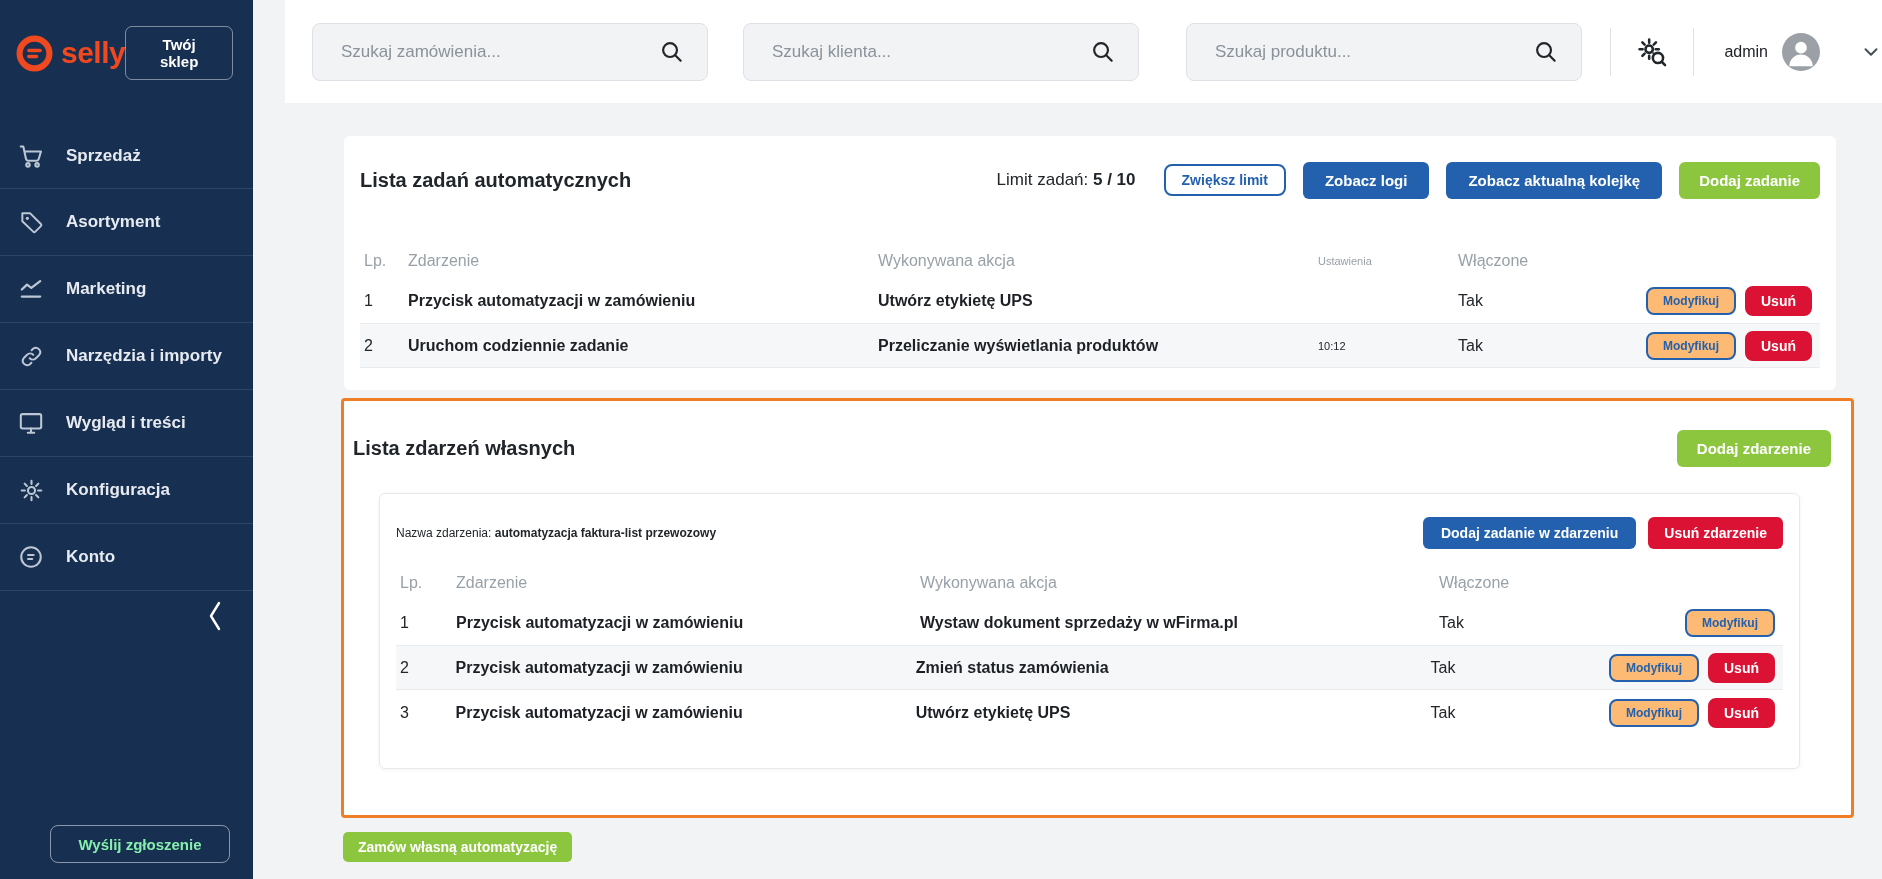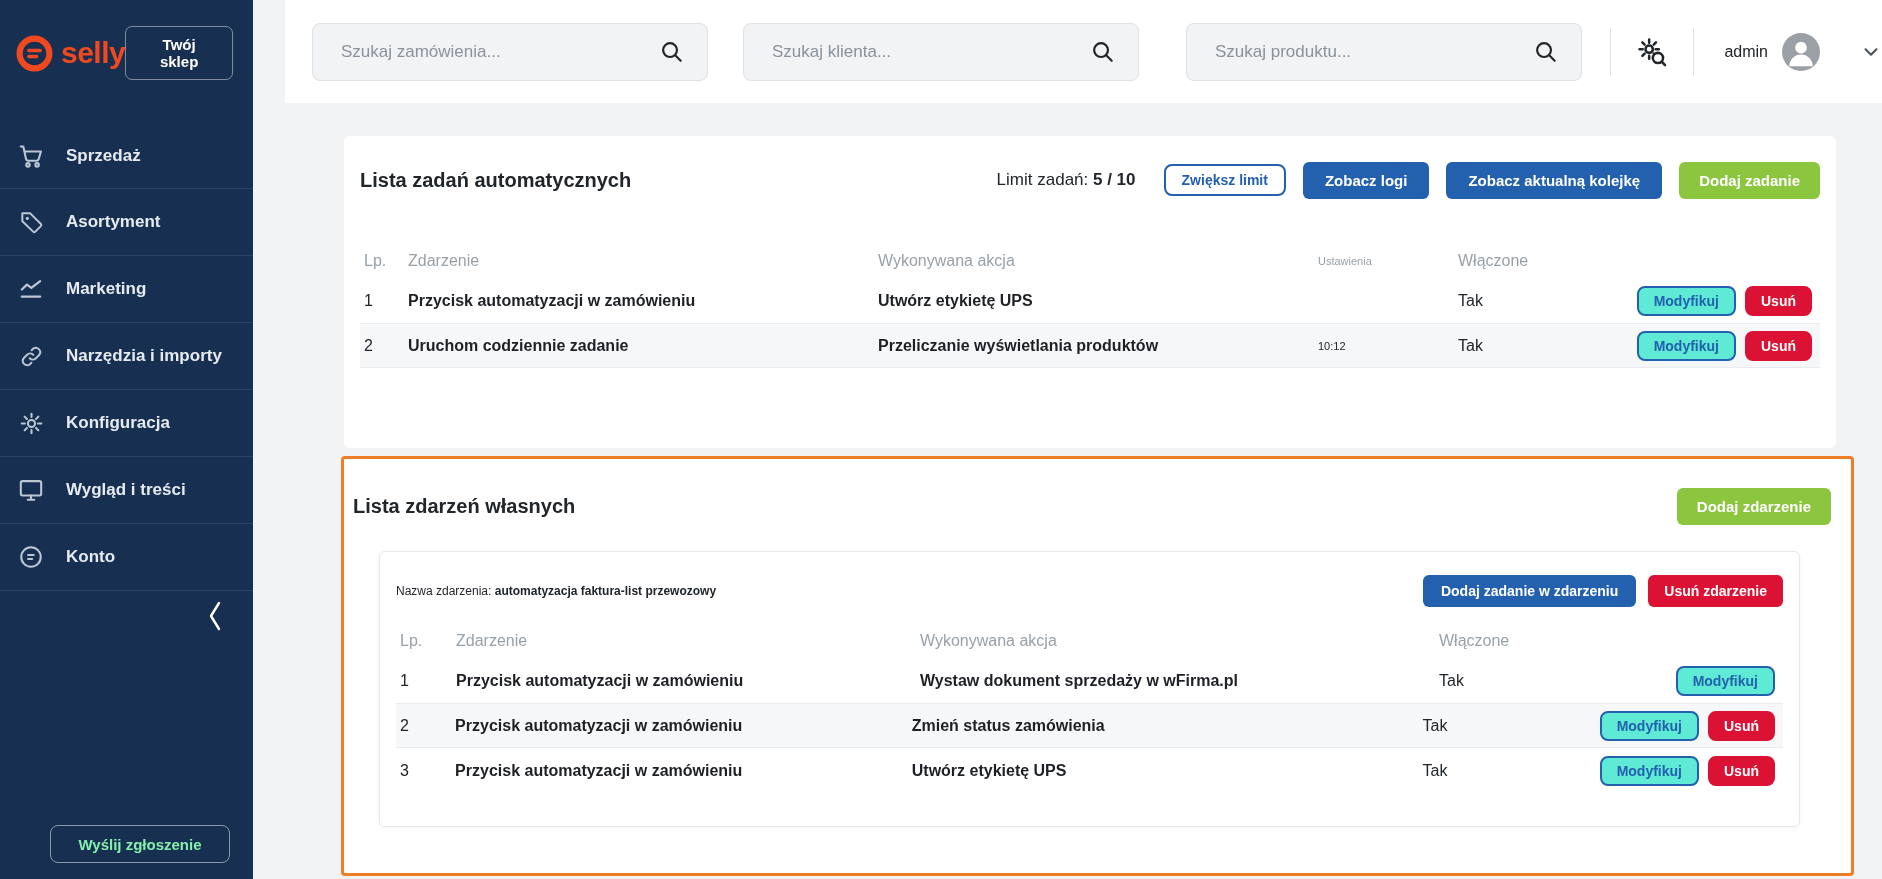--- a/index.html
+++ b/index.html
@@ -30,21 +30,21 @@
   .top-right { margin-left:auto; display:flex; align-items:center; }
   .vdiv { width:1px; height:48px; background:#DEE2E6; }
   .tools-icon { width:34px; height:34px; margin:0 24px; color:#21262B; cursor:pointer; }
   .admin-name { font-size:16px; color:#212529; margin-left:30px; cursor:pointer; }
   .avatar { width:38px; height:38px; border-radius:50%; background:#9AA0A6; margin-left:14px; overflow:hidden; position:relative; cursor:pointer; }
   .chev-down { width:22px; height:22px; color:#495057; margin-left:40px; cursor:pointer; }
 
   
   .main { position:absolute; left:285px; top:103px; width:1597px; height:776px; }
   .card { background:#fff; border-radius:6px; }
-  .card1 { margin:33px 46px 0 59px; height:312px; padding:24px 16px 0 16px; }
+  .card1 { margin:33px 46px 0 59px; height:254px; padding:24px 16px 0 16px; }
   .card1-head { display:flex; align-items:center; height:40px; }
   .card-title { font-size:20px; font-weight:700; color:#21262B; }
   .limit-wrap { margin-left:auto; font-size:17px; color:#21262B; white-space:nowrap; }
   .limit-wrap b { font-weight:700; }
   .btn { font-family:inherit; cursor:pointer; white-space:nowrap; }
   .btn-outline-blue { background:#fff; border:2px solid #2361AE; color:#2361AE; font-weight:700; font-size:14px; border-radius:8px; padding:6px 16px; margin-left:28px; }
   .btn-blue { background:#2361AE; border:none; color:#fff; font-weight:700; font-size:15px; border-radius:6px; padding:10px 22px; margin-left:17px; }
   .btn-green { background:#8CC63F; border:none; color:#fff; font-weight:700; font-size:15px; border-radius:6px; padding:10px 20px; margin-left:17px; }
 
   
@@ -52,21 +52,21 @@
   .trow { display:flex; align-items:center; height:45px; }
   .thead-row { height:34px; color:#98A1A8; font-size:16px; }
   .striped { background:#F6F7F8; border-top:1px solid #E9ECEF; border-bottom:1px solid #E9ECEF; }
   .c-lp { width:48px; padding-left:4px; font-size:16px; }
   .c-event { width:470px; font-size:16px; }
   .c-action { width:440px; font-size:16px; }
   .c-set { width:140px; font-size:11px; }
   .c-on { width:160px; font-size:16px; }
   .c-actions { flex:1; display:flex; justify-content:flex-end; align-items:center; gap:9px; padding-right:8px; }
   .bold-cell { font-weight:700; color:#1D2126; }
-  .btn-modify { background:#5eead4; border:2px solid #2361AE; color:#2361AE; font-weight:700; font-size:14px; border-radius:8px; padding:5px 15px; }
+  .btn-modify { background:#fdba74; border:2px solid #2361AE; color:#2361AE; font-weight:700; font-size:12px; border-radius:8px; padding:5px 15px; }
   .btn-delete { background:#DB1233; border:2px solid #DB1233; color:#fff; font-weight:700; font-size:14px; border-radius:8px; padding:5px 14px; }
 
   
   .orange-box { margin:8px 28px 0 56px; border:3px solid #EF7D26; border-radius:4px; background:#fff; height:420px; }
   .orange-head { display:flex; align-items:center; padding:29px 20px 0 9px; }
   .event-card { margin:26px 51px 0 35px; border:1px solid #E6E9EC; border-radius:6px; box-shadow:0 1px 4px rgba(0,0,0,0.05); padding:22px 16px 0 16px; height:276px; }
   .event-head { display:flex; align-items:center; height:34px; }
   .event-name { font-size:12px; color:#21262B; }
   .event-name b { font-weight:700; }
   .event-head .btn-blue { font-size:14px; padding:8px 18px; margin-left:auto; }
@@ -131,35 +131,35 @@
       <span class="mi-icon">
         <svg width="25" height="25" viewBox="0 0 24 24" fill="none" stroke="currentColor" stroke-width="1.9" stroke-linecap="round" stroke-linejoin="round">
           <path d="M10.3 13.7a4.2 4.2 0 0 0 5.9 0l3.2-3.2a4.2 4.2 0 0 0-5.9-5.9l-1.4 1.4"></path>
           <path d="M13.7 10.3a4.2 4.2 0 0 0-5.9 0l-3.2 3.2a4.2 4.2 0 0 0 5.9 5.9l1.4-1.4"></path>
         </svg>
       </span>
       <span class="mi-label">Narzędzia i importy</span>
     </div>
     <div class="menu-item">
       <span class="mi-icon">
+        <svg width="26" height="26" viewBox="0 0 24 24" fill="none" stroke="currentColor" stroke-width="1.9" stroke-linecap="round" stroke-linejoin="round">
+          <rect x="2.6" y="3.8" width="18.8" height="13.2" rx="1.6"></rect>
+          <path d="M9 21h6M12 17v4"></path>
+        </svg>
+      </span>
+      <span class="mi-label">Wygląd i treści</span>
+    </div>
+    <div class="menu-item">
+      <span class="mi-icon">
         <svg width="25" height="25" viewBox="0 0 24 24" fill="none" stroke="currentColor" stroke-width="2" stroke-linecap="round">
           <circle cx="12" cy="12" r="3.4"></circle>
           <path d="M12 2.6v3.1M12 18.3v3.1M2.6 12h3.1M18.3 12h3.1M5.4 5.4l2.2 2.2M16.4 16.4l2.2 2.2M18.6 5.4l-2.2 2.2M7.6 16.4l-2.2 2.2"></path>
         </svg>
       </span>
       <span class="mi-label">Konfiguracja</span>
-    </div>
-    <div class="menu-item">
-      <span class="mi-icon">
-        <svg width="26" height="26" viewBox="0 0 24 24" fill="none" stroke="currentColor" stroke-width="1.9" stroke-linecap="round" stroke-linejoin="round">
-          <rect x="2.6" y="3.8" width="18.8" height="13.2" rx="1.6"></rect>
-          <path d="M9 21h6M12 17v4"></path>
-        </svg>
-      </span>
-      <span class="mi-label">Wygląd i treści</span>
     </div>
     <div class="menu-item">
       <span class="mi-icon">
         <svg width="26" height="26" viewBox="0 0 24 24" fill="none" stroke="currentColor" stroke-width="1.9" stroke-linecap="round">
           <circle cx="12" cy="12" r="9"></circle>
           <path d="M9.3 10.2h5.2M9.3 13.9h3.8"></path>
         </svg>
       </span>
       <span class="mi-label">Konto</span>
     </div>

